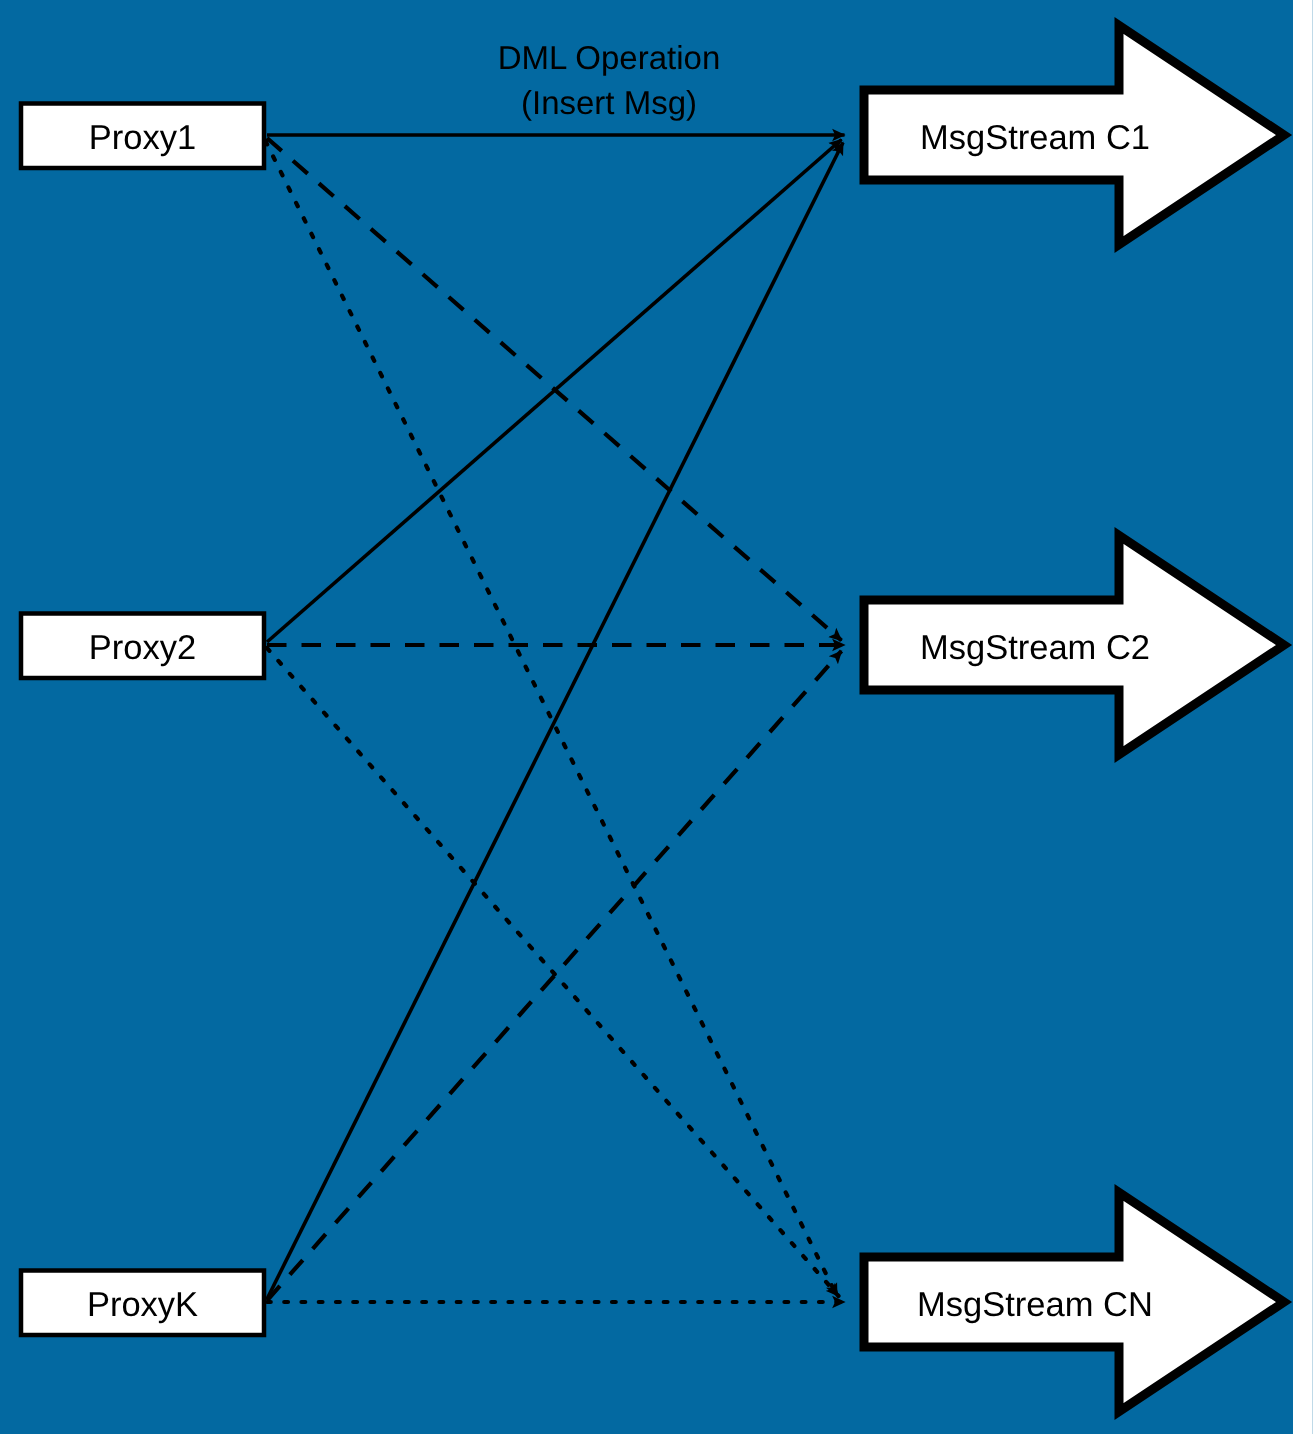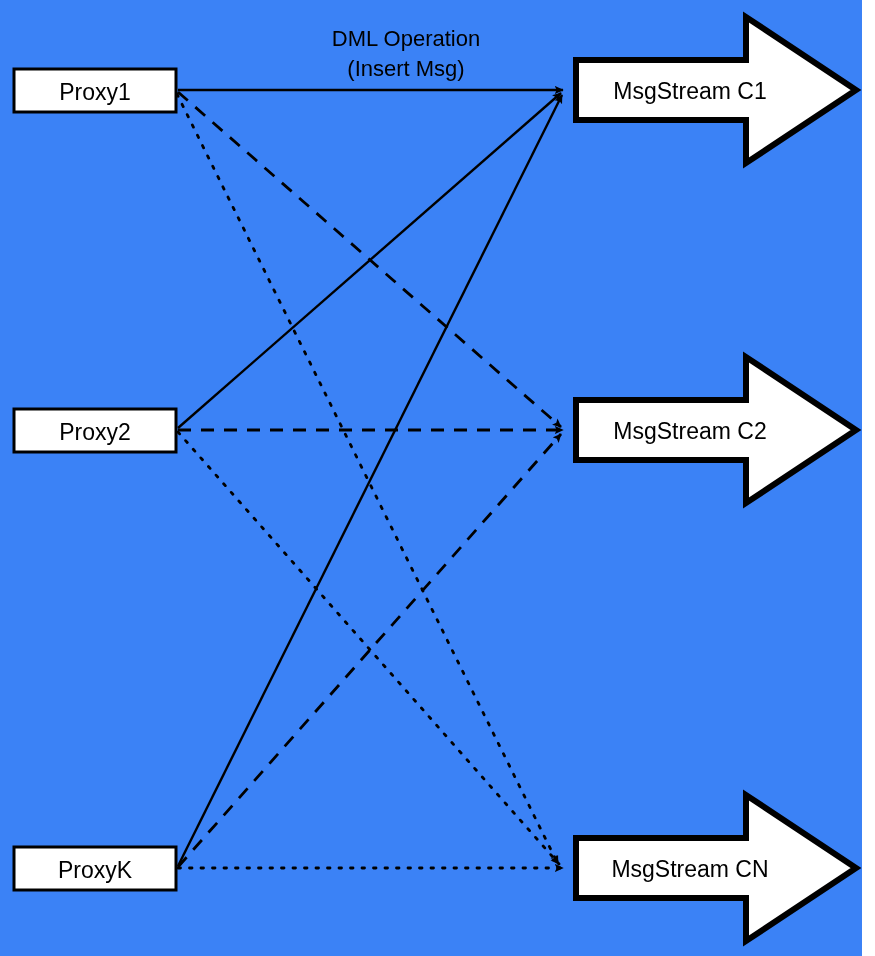--- a/index.html
+++ b/index.html
@@ -4,21 +4,21 @@
 <style>
   html, body {
     margin: 0;
     padding: 0;
     background: #ffffff;
   }
   #canvas {
     position: relative;
     width: 862px;
     height: 956px;
-    background: #3b82f6;
+    background: #0369a1;
     font-family: "Liberation Sans", sans-serif;
     overflow: hidden;
   }
   #diagram-svg {
     position: absolute;
     top: 0;
     left: 0;
     width: 875px;
     height: 956px;
     display: block;

